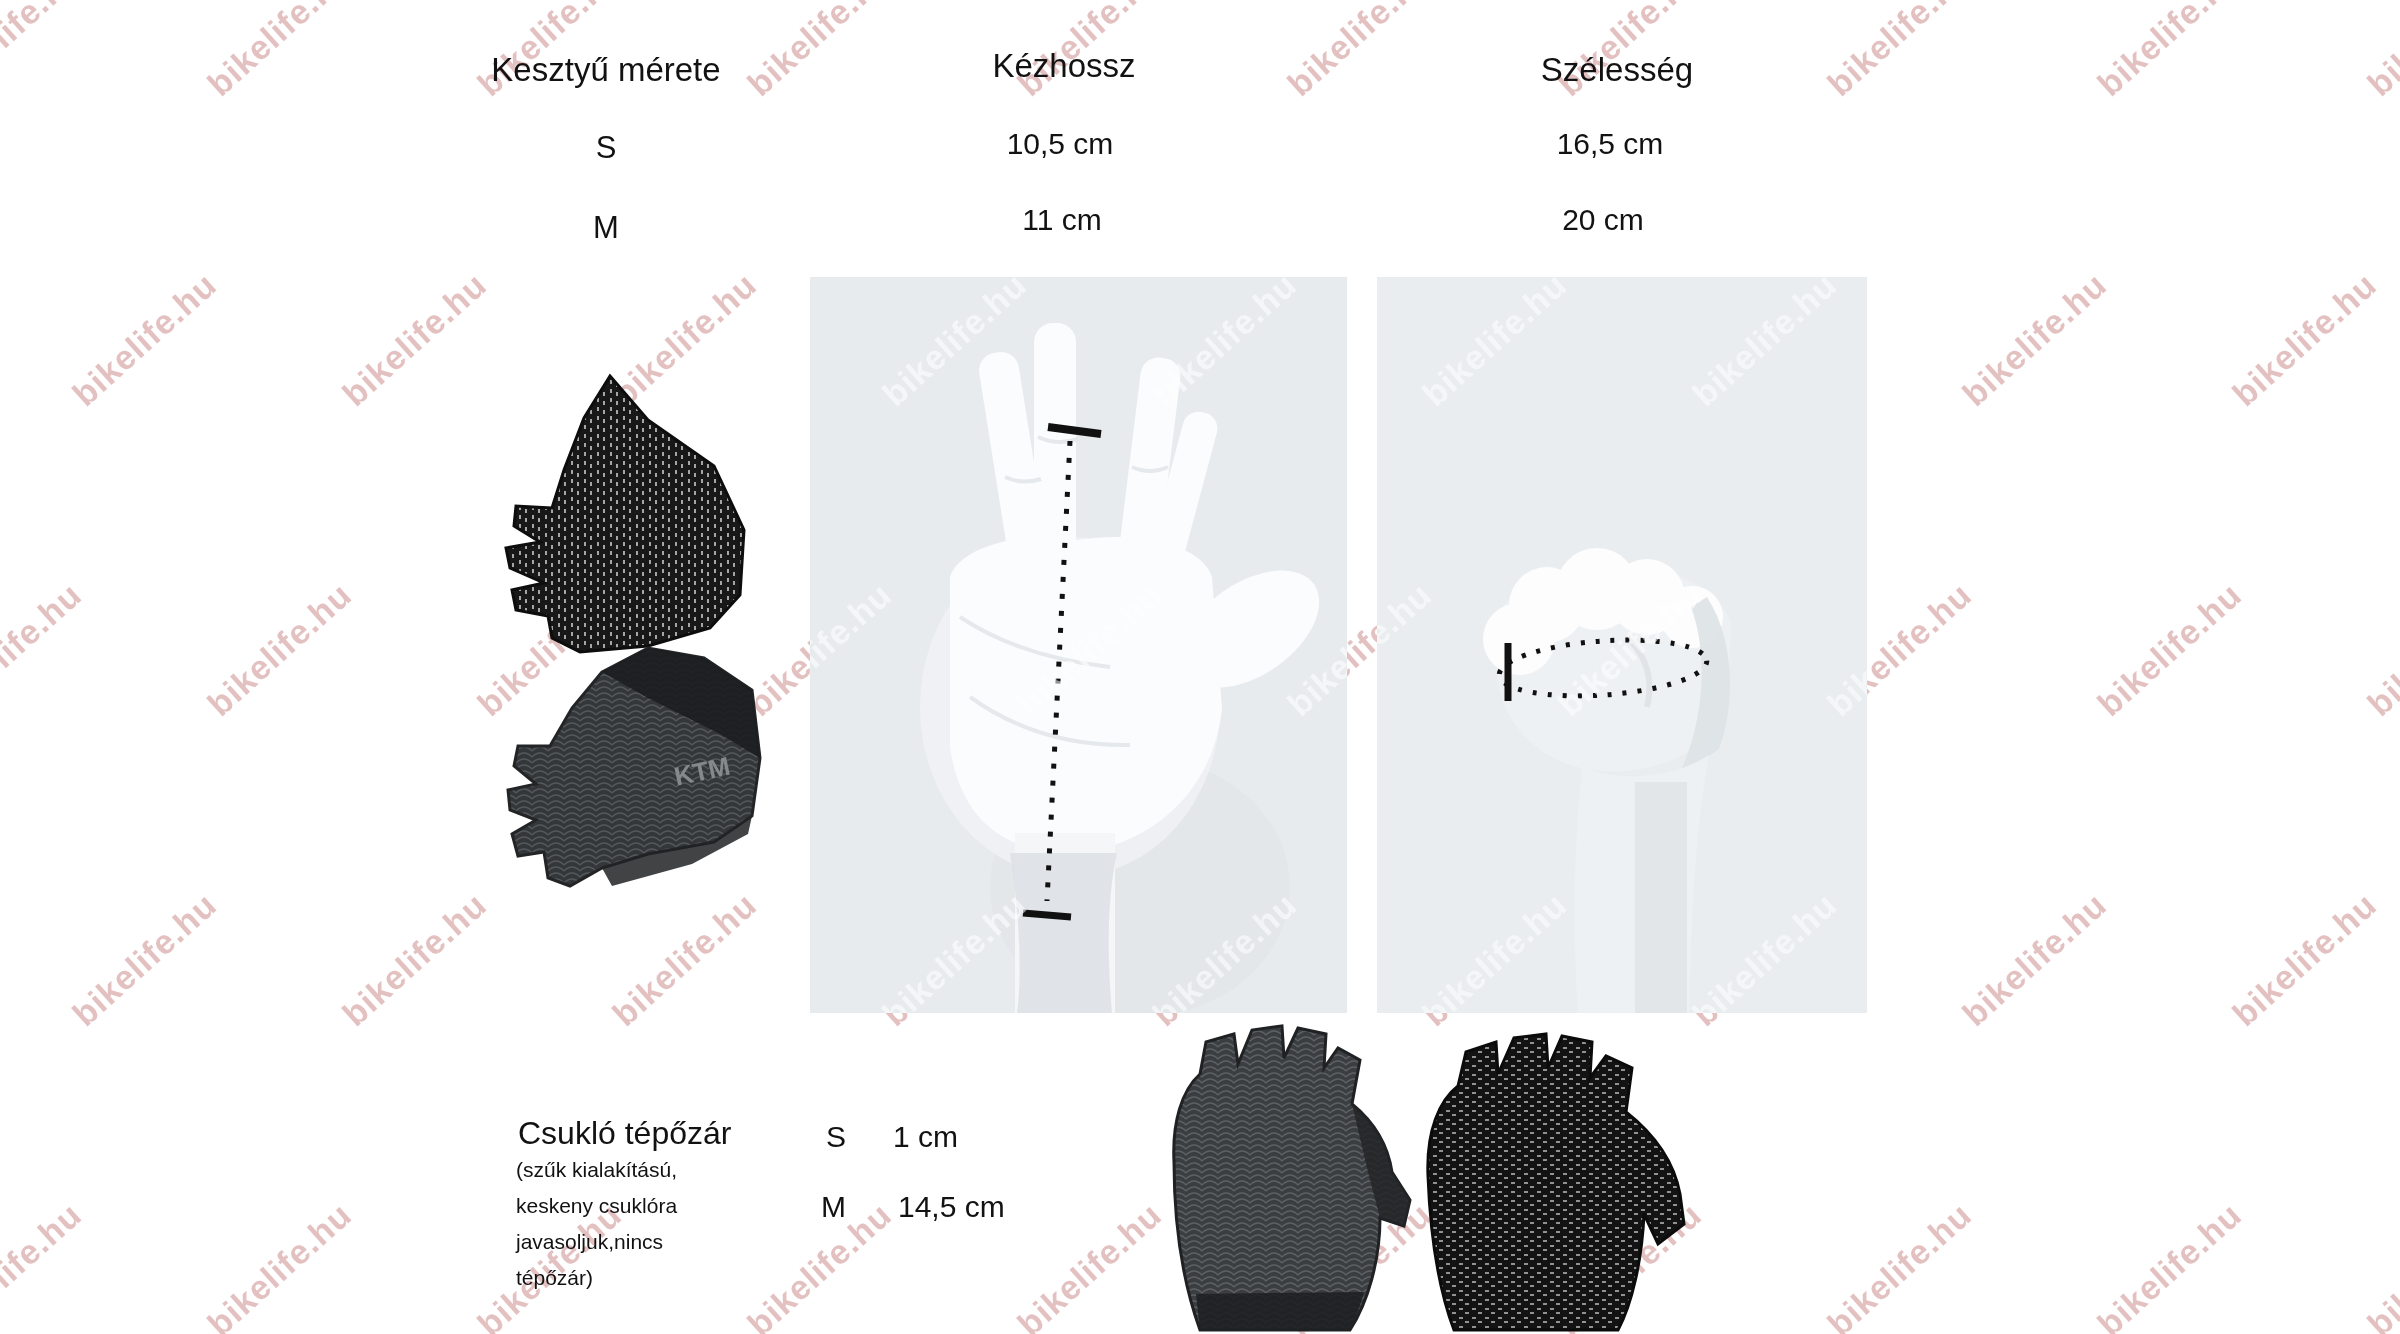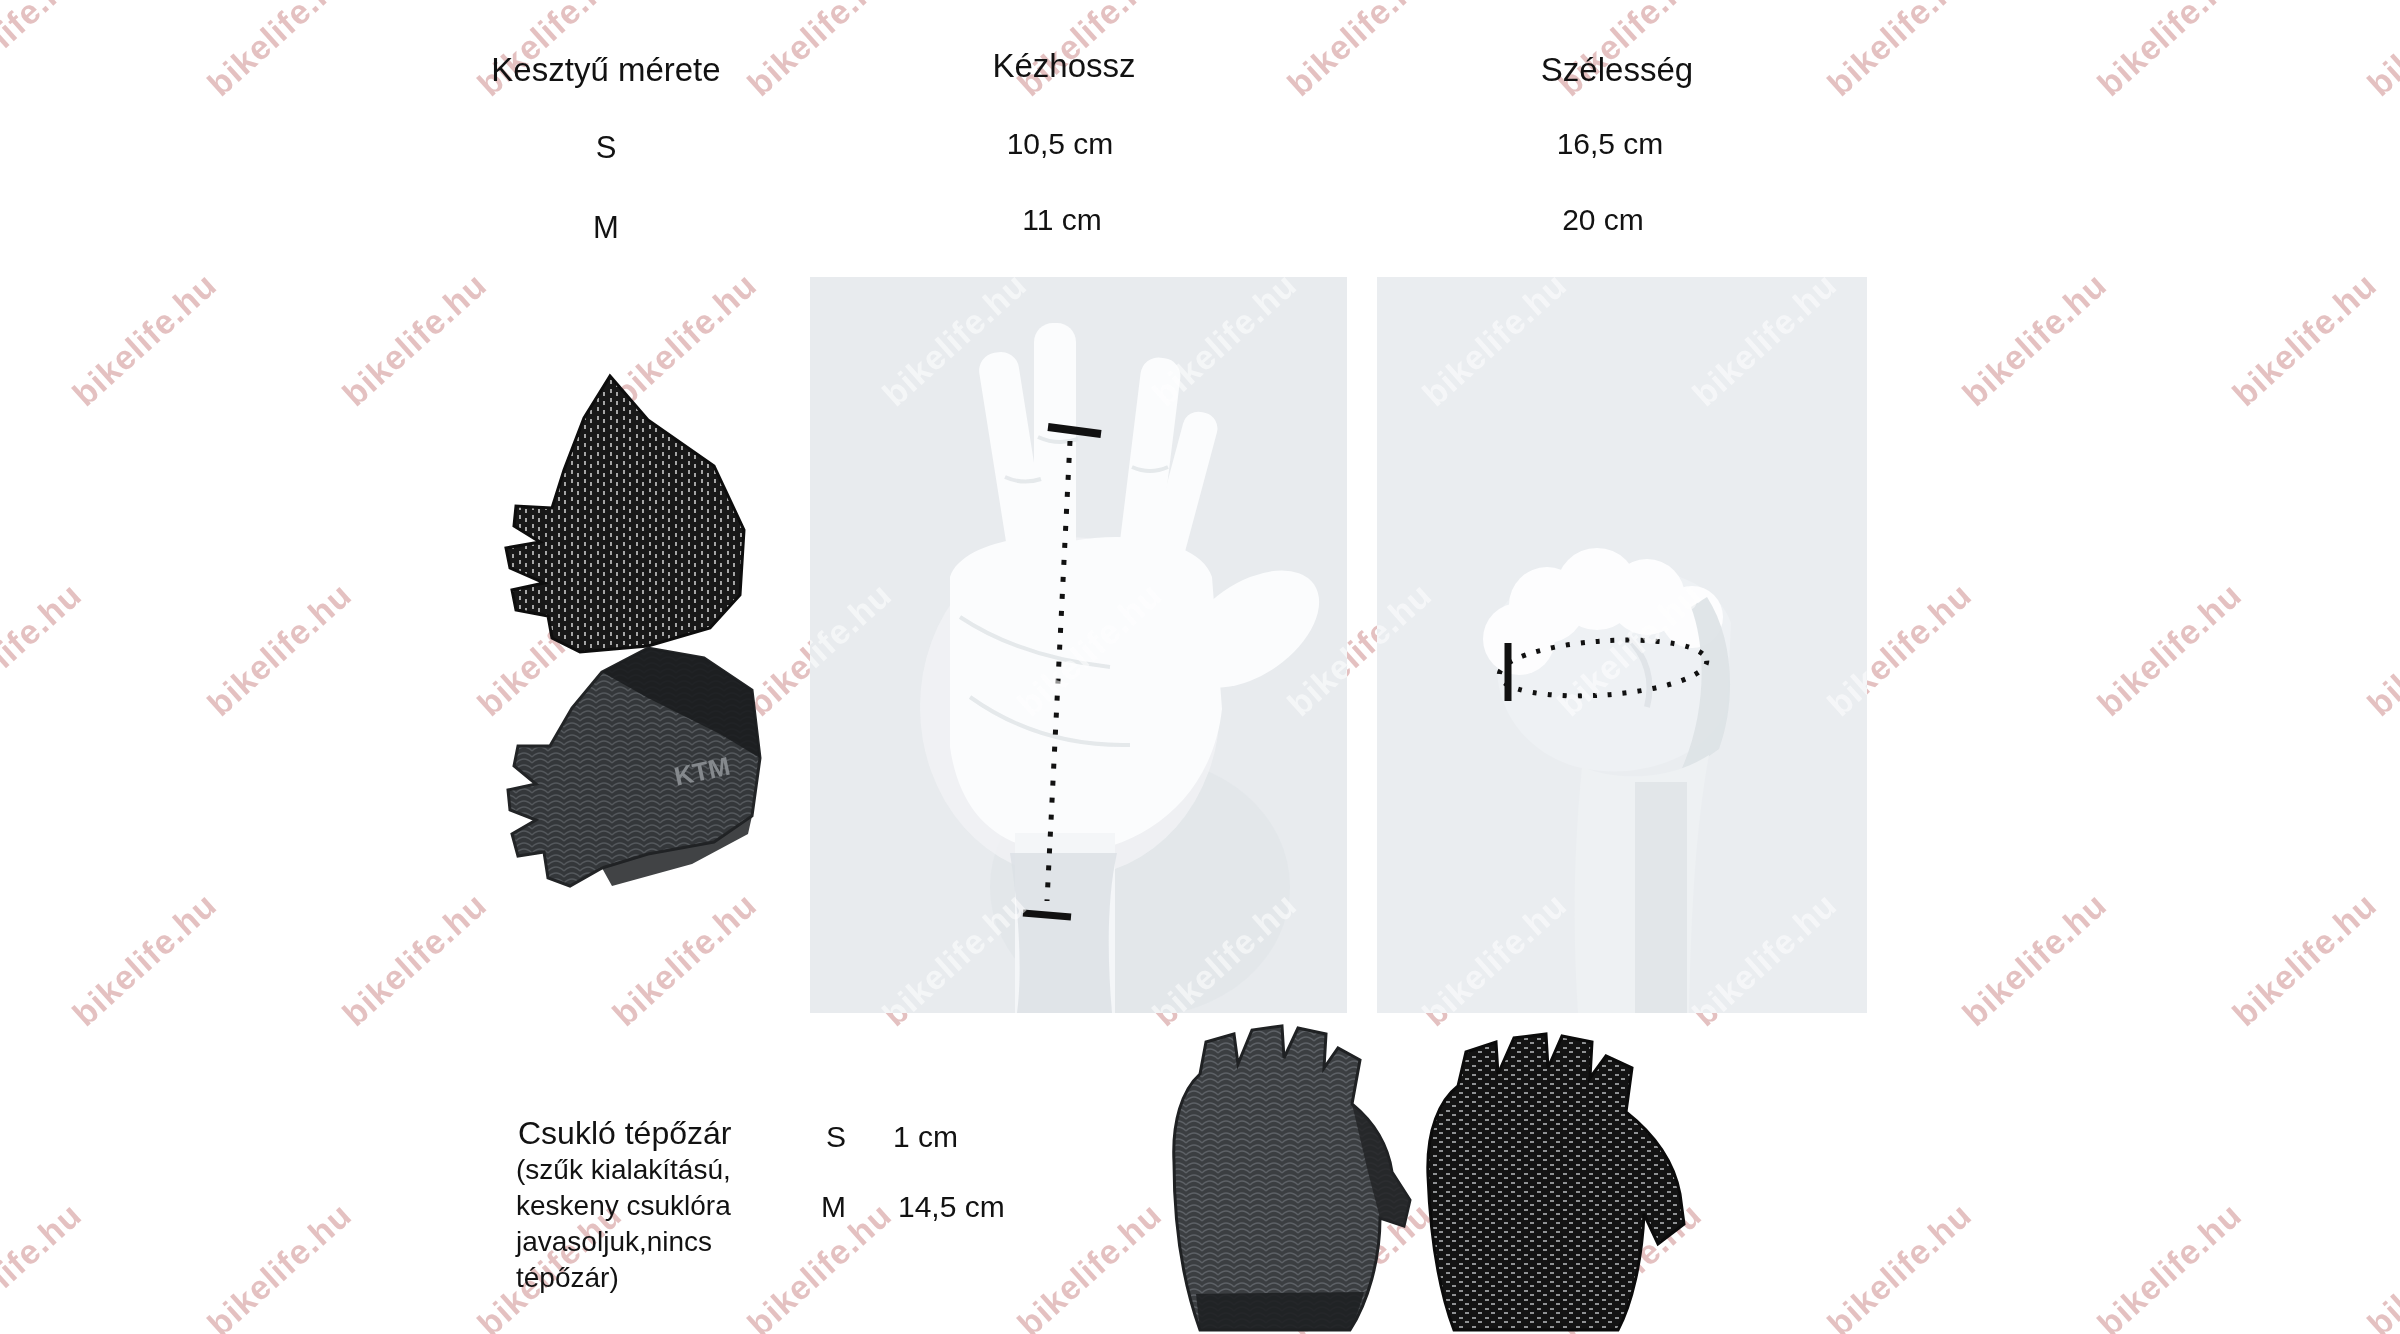--- a/index.html
+++ b/index.html
@@ -21,21 +21,21 @@
   .glove{position:absolute;z-index:3;}
   .txt{
     position:absolute;z-index:5;font-weight:normal;line-height:1.1;
     white-space:nowrap;
   }
   .ctr{text-align:center;width:320px;}
   .hdr{font-size:33px;}
   .val{font-size:30px;}
   .sz{font-size:31px;}
   .wrist-title{font-size:32px;}
-  .note{font-size:28px;line-height:35px;white-space:nowrap;}
+  .note{font-size:21px;line-height:35px;white-space:nowrap;}
 </style>
 </head>
 <body>
 
 <div id="canvas">
 
   <div id="wm-outer">
       <span class="wm" style="left: -80px; top: 10px; color: rgb(207, 143, 143);">bikelife.hu</span>
       <span class="wm" style="left: 190px; top: 10px; color: rgb(207, 143, 143);">bikelife.hu</span>
       <span class="wm" style="left: 460px; top: 10px; color: rgb(207, 143, 143);">bikelife.hu</span>

